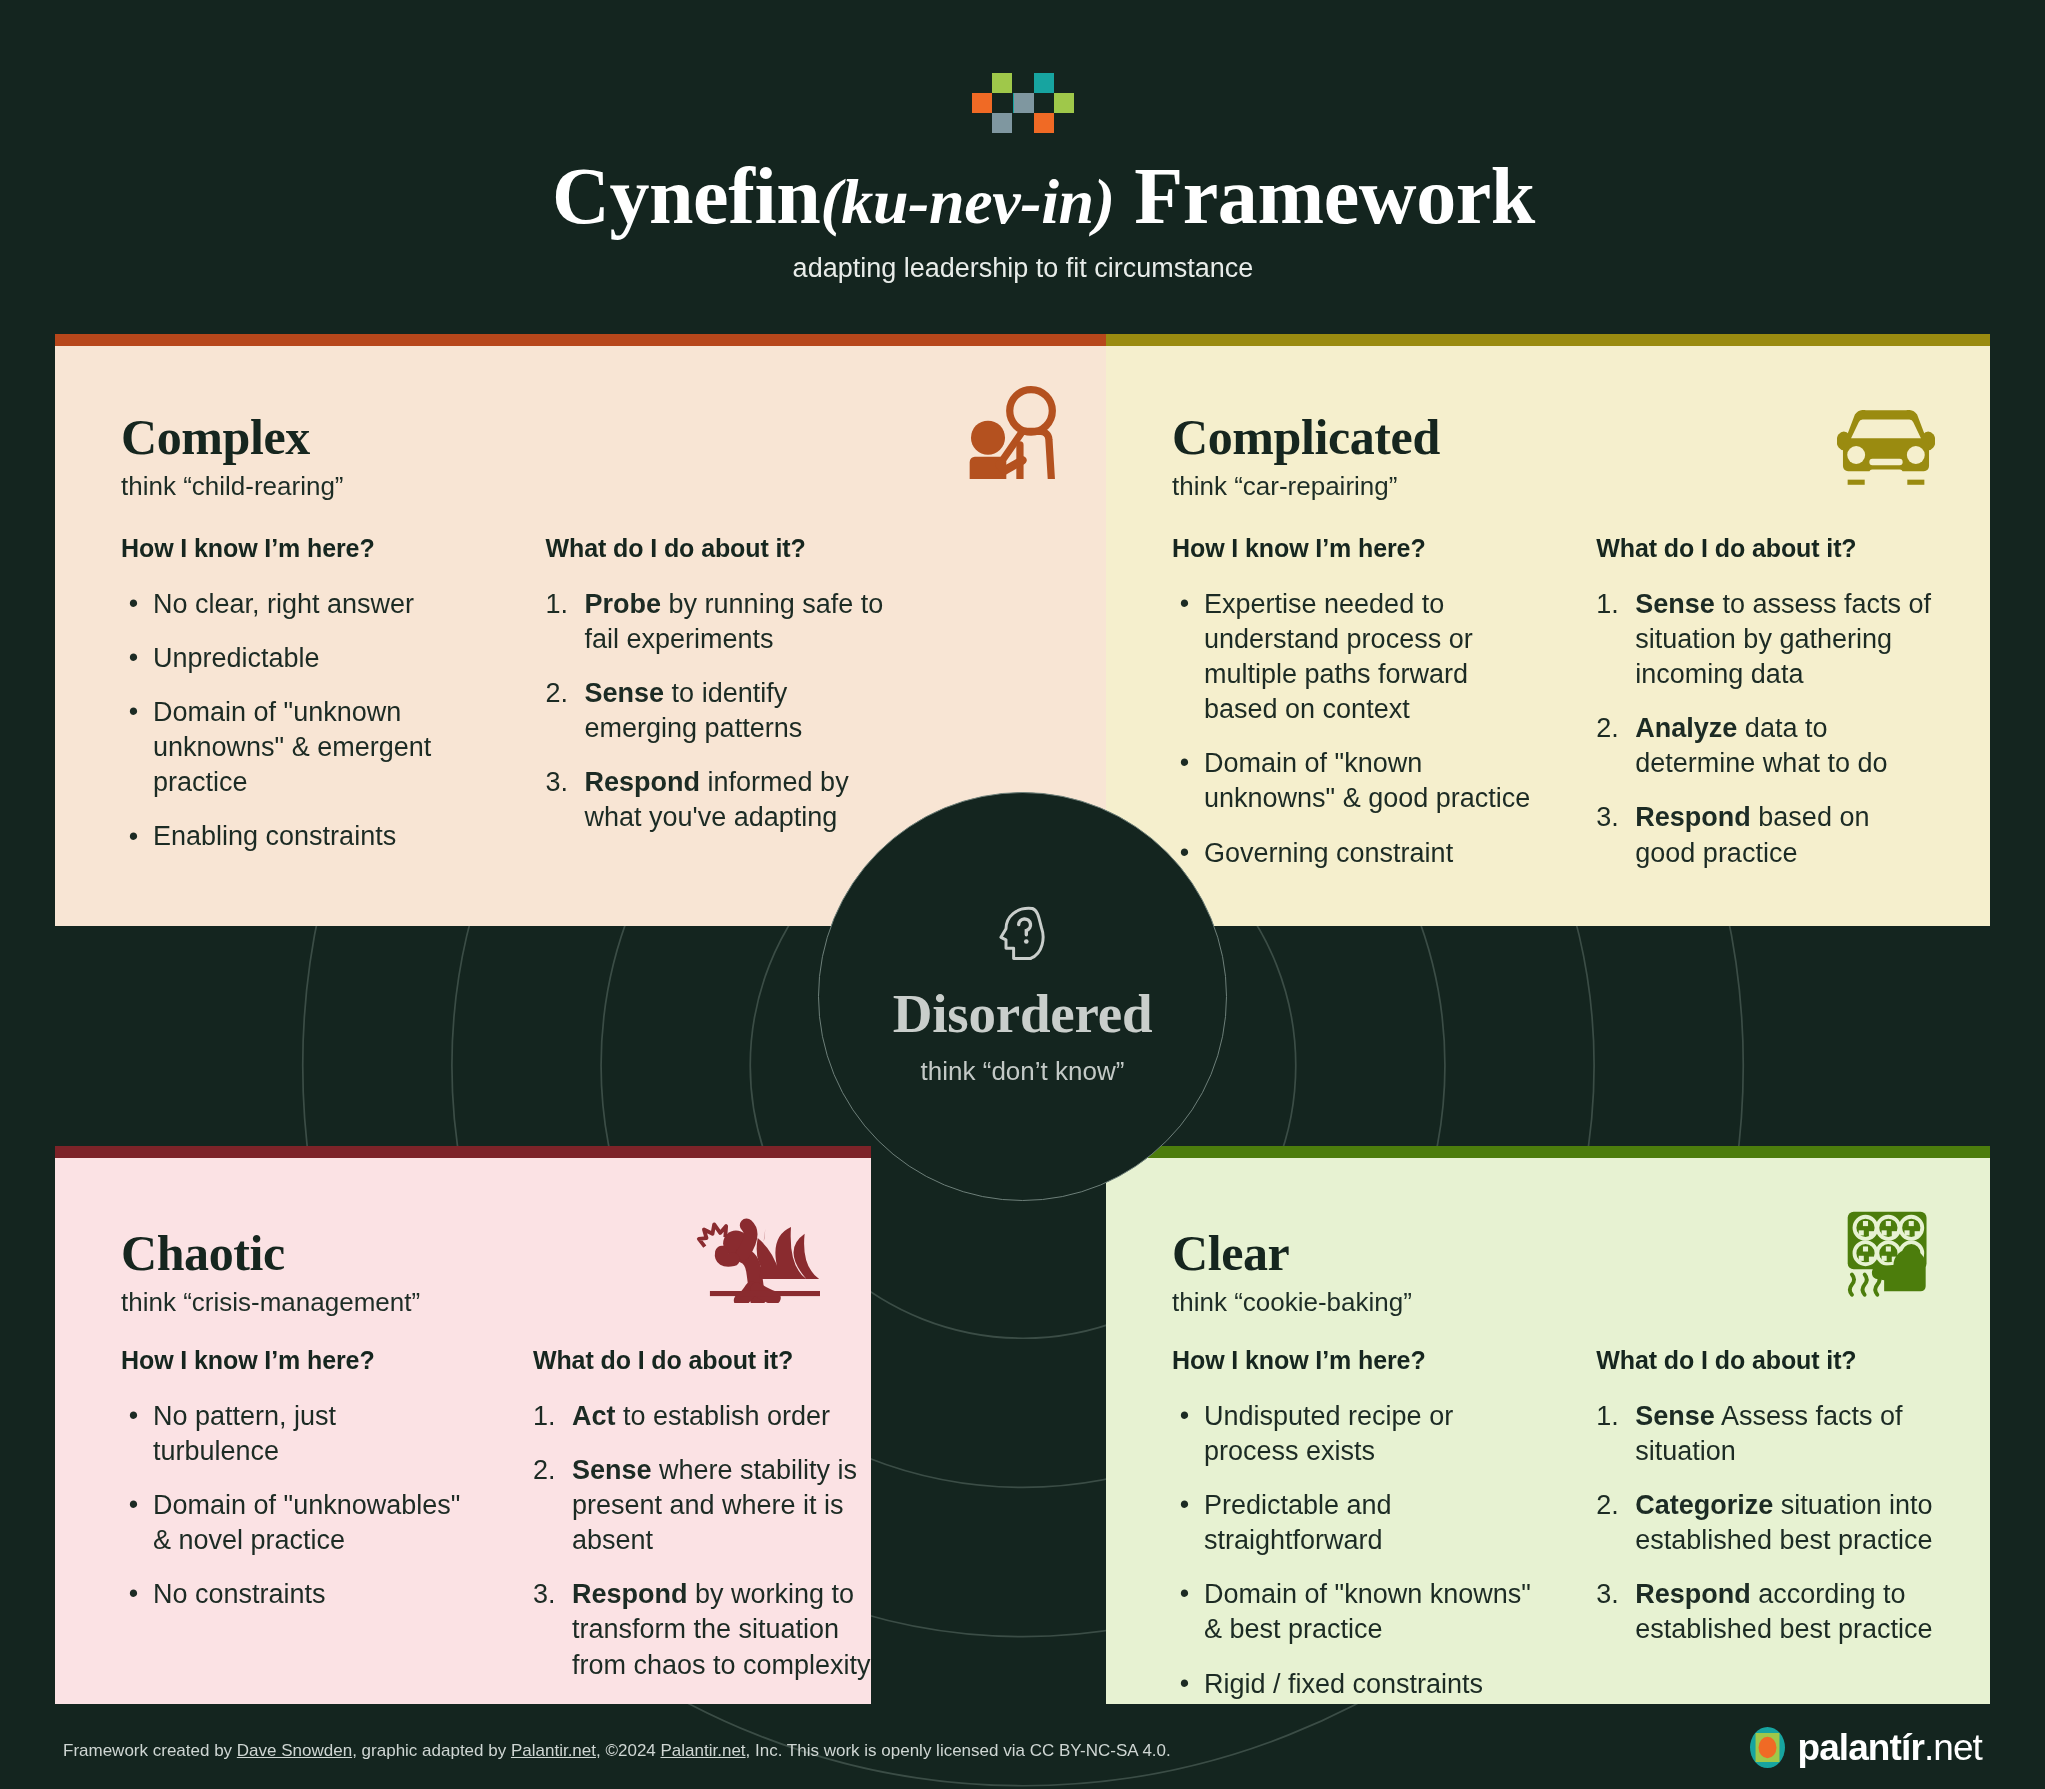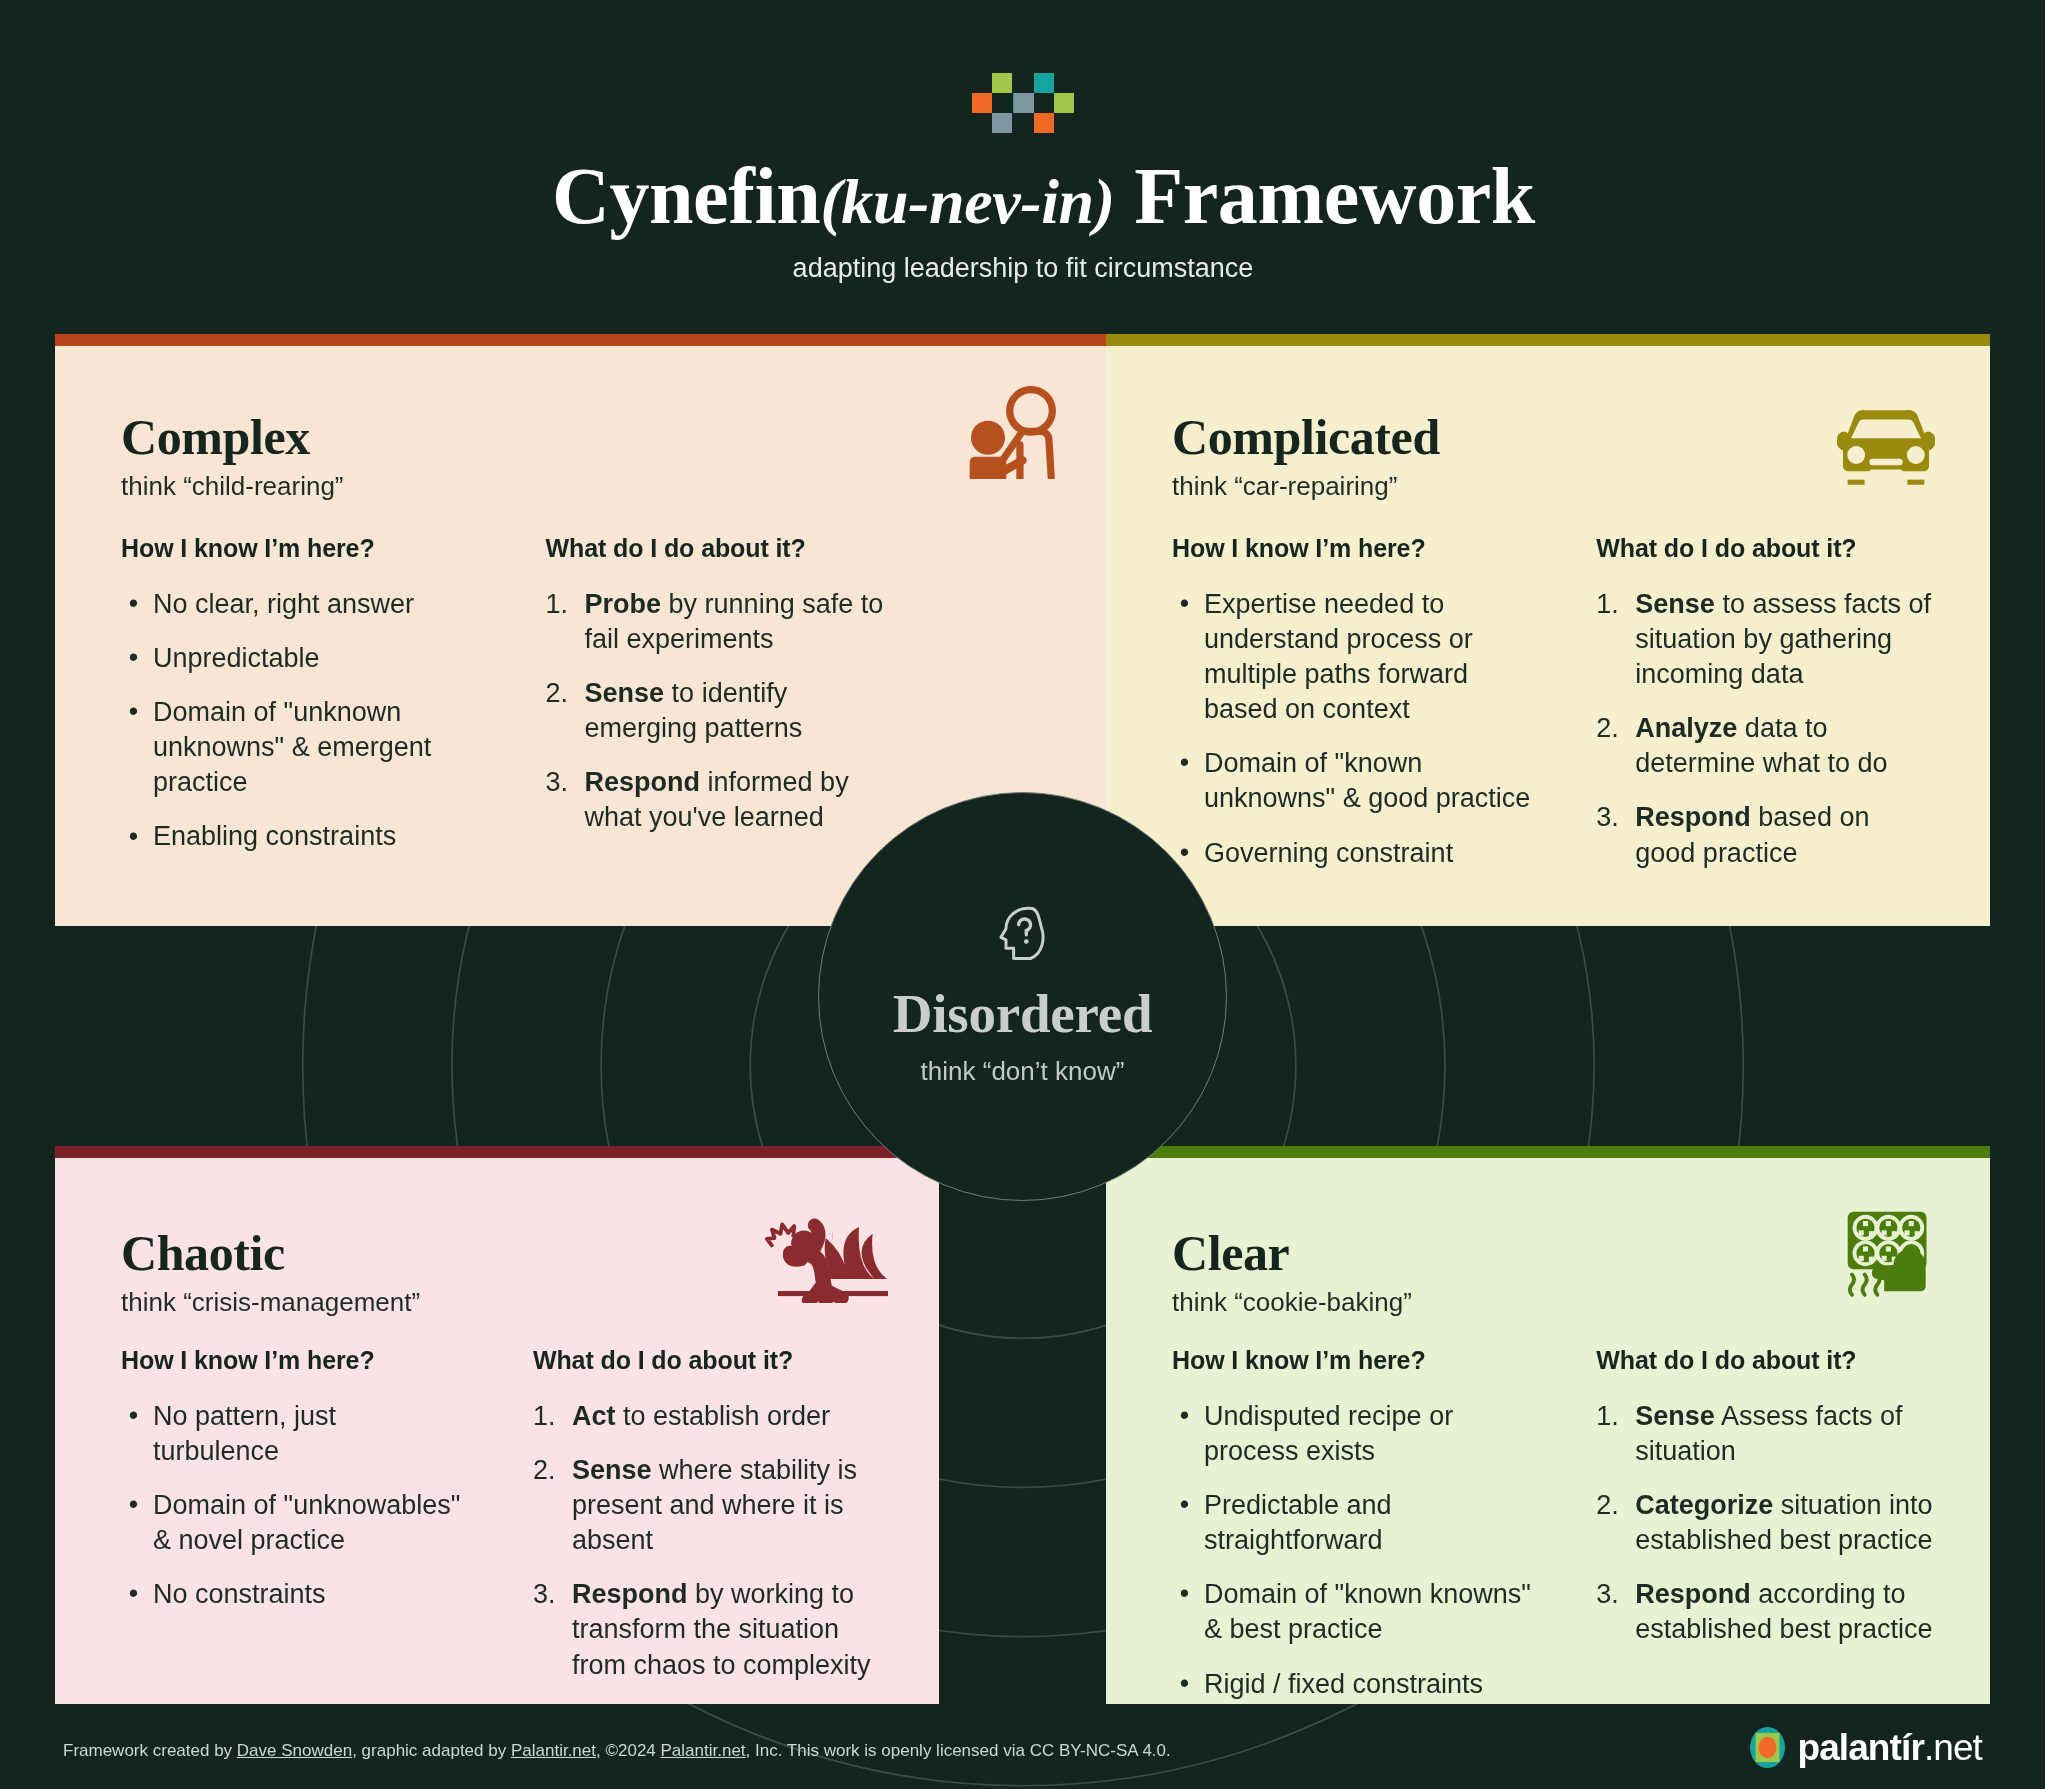--- a/index.html
+++ b/index.html
@@ -153,21 +153,21 @@
           <li>Unpredictable</li>
           <li>Domain of "unknown unknowns" &amp; emergent practice</li>
           <li>Enabling constraints</li>
         </ul>
       </div>
       <div class="col" style="width:358px; margin-left:30px;">
         <div class="col-head">What do I do about it?</div>
         <ol class="nlist">
           <li><span class="b">Probe</span> <span>by running safe to fail experiments</span></li>
           <li><span class="b">Sense</span> <span>to identify emerging patterns</span></li>
-          <li><span class="b">Respond</span> <span>informed by what you've learned</span></li>
+          <li><span class="b">Respond</span> <span>informed by what you've adapting</span></li>
         </ol>
       </div>
     </div>
   </div>
 </div>
 
 <div class="card" style="left:1106px; top:334px; width:884px; height:592px;">
   <div class="card-bar" style="background:#9a8b10;"></div>
   <div class="card-body" style="background:#f5efcd;">
 
@@ -205,21 +205,21 @@
         <ol class="nlist">
           <li><span class="b">Sense</span> <span>to assess facts of situation by gathering incoming data</span></li>
           <li><span class="b">Analyze</span> <span>data to determine what to do</span></li>
           <li><span class="b">Respond</span> <span>based on good practice</span></li>
         </ol>
       </div>
     </div>
   </div>
 </div>
 
-<div class="card" style="left:55px; top:1146px; width:884px; height:558px;">
+<div class="card" style="left:55px; top:1146px; width:816px; height:558px;">
   <div class="card-bar" style="background:#7d2328;"></div>
   <div class="card-body" style="background:#fbe2e4;">
 
     <div class="card-head" style="left:66px; top:70px;">
       <div class="card-title">Chaotic</div>
       <div class="card-sub">think “crisis-management”</div>
     </div>
 
     <div class="card-icon" style="right:51px; top:51px;">
       <svg width="128" height="94" viewBox="0 0 300 220" fill="none">

